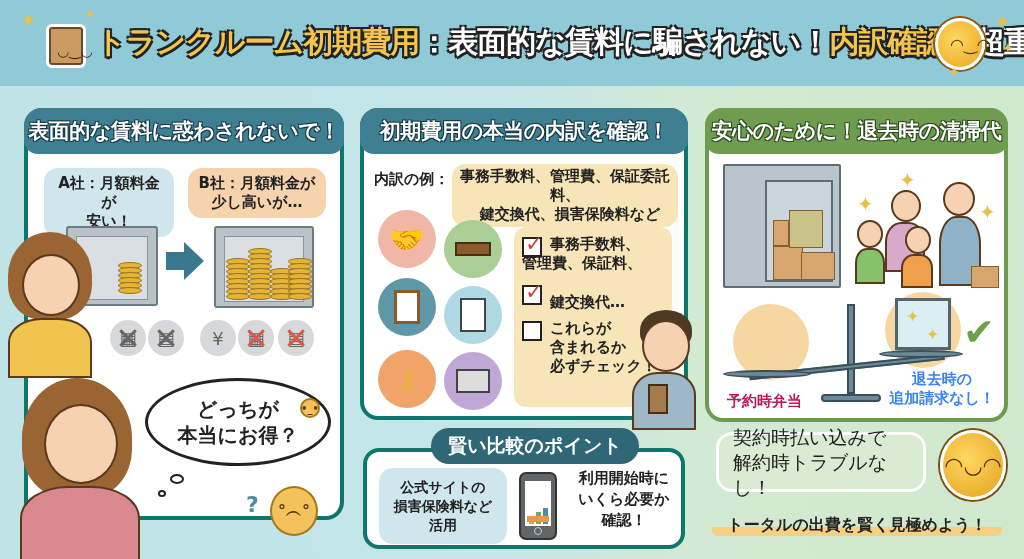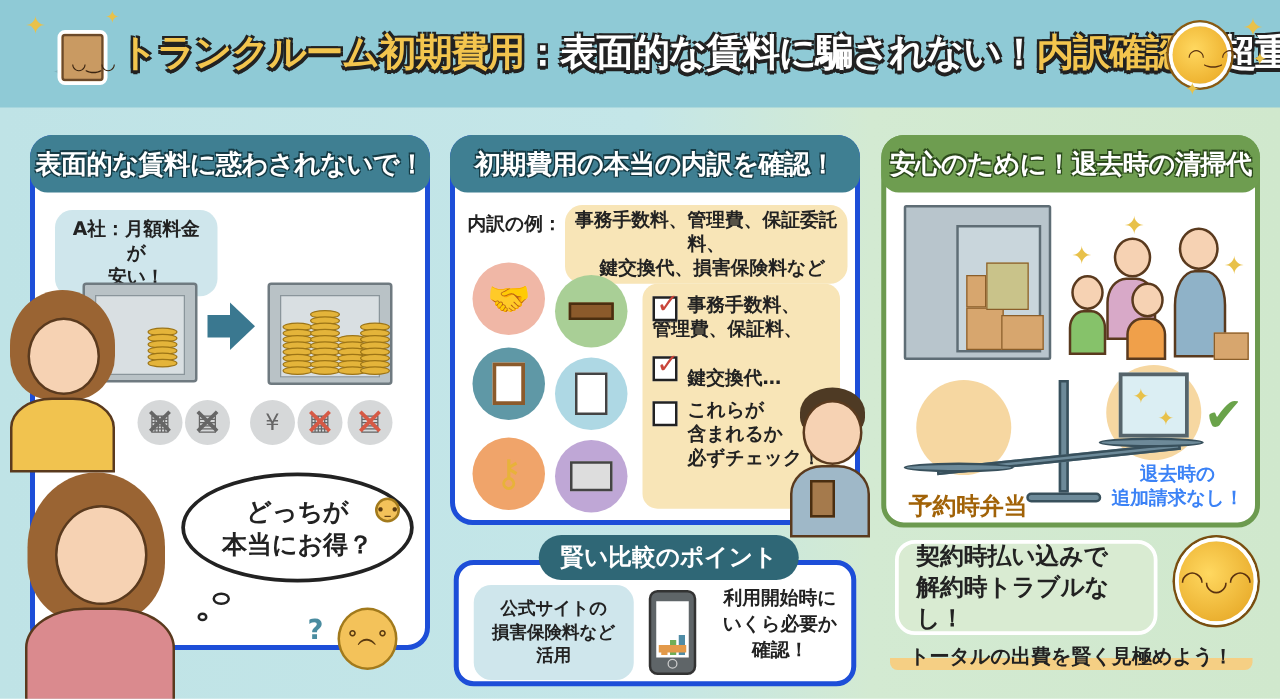--- a/index.html
+++ b/index.html
@@ -32,21 +32,21 @@
     position: absolute; left: 935px; top: 18px; width: 50px; height: 52px; border-radius: 50%;
     background: radial-gradient(circle at 40% 40%, #ffd860, #e8a51f);
     border: 3px solid #fff; box-shadow: 0 0 0 2px #8a5a12;
   }
   .coin-icon .face { position: absolute; left: 12px; top: 14px; font-size: 16px; color: #5a3210; }
   .sparkle { position: absolute; color: #e8c14a; font-size: 20px; }
 
   
   .panel {
     position: absolute; background: #fff;
-    border: 4px solid #1d4ed8; border-radius: 18px;
+    border: 4px solid #0f766e; border-radius: 18px;
   }
   .panel.green { border-color: #6c9a4f; padding-left: 48px; }
   .panel-title {
     position: absolute; left: -4px; right: -4px; top: -4px; height: 46px;
     background: #3f7f92; border-radius: 18px 18px 14px 14px;
     display: flex; align-items: center; justify-content: center;
     color: #fff; font-weight: 900; font-size: 21px; letter-spacing: -0.5px;
     text-shadow: -1px -1px 0 #153a44, 1px -1px 0 #153a44, -1px 1px 0 #153a44, 1px 1px 0 #153a44;
   }
   .panel.green .panel-title { background: #6e9d50; text-shadow: -1px -1px 0 #2c4a1c, 1px -1px 0 #2c4a1c, -1px 1px 0 #2c4a1c, 1px 1px 0 #2c4a1c; }
@@ -129,23 +129,23 @@
     position: absolute; left: 30px; top: 197px; width: 62px; height: 64px; border-radius: 45% 45% 40% 40%;
     background: #e0a847; border: 2px solid #5a3a10;
     display: flex; align-items: center; justify-content: center; text-align: center;
     font-weight: 900; font-size: 13px; line-height: 15px; color: #222;
   }
   .glow { position: absolute; border-radius: 50%; background: #f6d7a1; }
   .glass-box { position: absolute; left: 186px; top: 186px; width: 56px; height: 52px; background: #dbeef3; border: 3px solid #55646b; }
   .green-check { position: absolute; left: 254px; top: 198px; color: #6aa34a; font-size: 38px; font-weight: 900; }
 
   .speech-green {
-    position: absolute; left: 716px; top: 432px; width: 210px; height: 76px;
+    position: absolute; left: 716px; top: 432px; width: 210px; height: 60px;
     background: #d9ebd2; border: 3px solid #ffffff; border-radius: 16px;
-    font-weight: 700; font-size: 19px; line-height: 25px; color: #222;
+    font-weight: 400; font-size: 19px; line-height: 25px; color: #222;
     display: flex; flex-direction: column; justify-content: center; padding-left: 14px;
   }
   .big-coin {
     position: absolute; left: 940px; top: 430px; width: 66px; height: 70px; border-radius: 50%;
     background: radial-gradient(circle at 40% 40%, #ffd860, #e3a11e); border: 3px solid #fff;
     box-shadow: 0 0 0 2px #7a4e10;
     display: flex; align-items: center; justify-content: center; font-size: 22px; color: #5a3210;
   }
   .footer-note {
     position: absolute; left: 712px; top: 515px; width: 290px; font-weight: 900; font-size: 16px; color: #222;
@@ -173,20 +173,24 @@
   <span class="sparkle" style="left:1002px;top:40px;font-size:14px;">✦</span>
   <span class="sparkle" style="left:948px;top:64px;font-size:14px;">✦</span>
 </div>
 
 <div class="panel" id="p1">
   <div class="panel-title">表面的な賃料に惑わされないで！</div>
 
   <div class="bubble blue" style="left:16px;top:56px;width:130px;">
     <div>A社：月額料金が</div>
     <div>安い！</div>
+  </div>
+  <div class="bubble orange" style="left:160px;top:56px;width:138px;">
+    <div>B社：月額料金が</div>
+    <div>少し高いが…</div>
   </div>
 
   <div class="locker" style="left:38px;top:114px;width:92px;height:80px;">
     <div class="inner"></div>
     <div class="coins" style="left:50px;bottom:10px;">
       <div class="coin"></div>
         <div class="coin"></div>
         <div class="coin"></div>
         <div class="coin"></div>
         <div class="coin"></div>
@@ -384,21 +388,21 @@
   <span class="green-check">✔</span>
 
   <div>
     <div class="scale-base" style="left:138px;top:192px;width:8px;height:90px;"></div>
     <div class="scale-base" style="left:40px;top:252px;width:196px;height:6px;transform:rotate(-6deg);"></div>
     <div class="scale-base" style="left:14px;top:258px;width:88px;height:8px;border-radius:50%;"></div>
     <div class="scale-base" style="left:170px;top:238px;width:84px;height:8px;border-radius:50%;"></div>
     <div class="scale-base" style="left:112px;top:282px;width:60px;height:8px;border-radius:4px;"></div>
   </div>
 
-  <span style="position:absolute;left:18px;top:280px;font-weight:900;font-size:19px;color:#a16207;">予約時弁当</span>
+  <span style="position:absolute;left:18px;top:280px;font-weight:900;font-size:15px;color:#be185d;">予約時弁当</span>
   <div style="position:absolute;left:178px;top:258px;width:110px;text-align:center;font-weight:900;font-size:15px;line-height:19px;color:#3b82f6;">
     <div>退去時の</div>
     <div>追加請求なし！</div>
   </div>
 </div>
 
 <div class="speech-green">
   <div>契約時払い込みで</div>
   <div>解約時トラブルなし！</div>
 </div>

